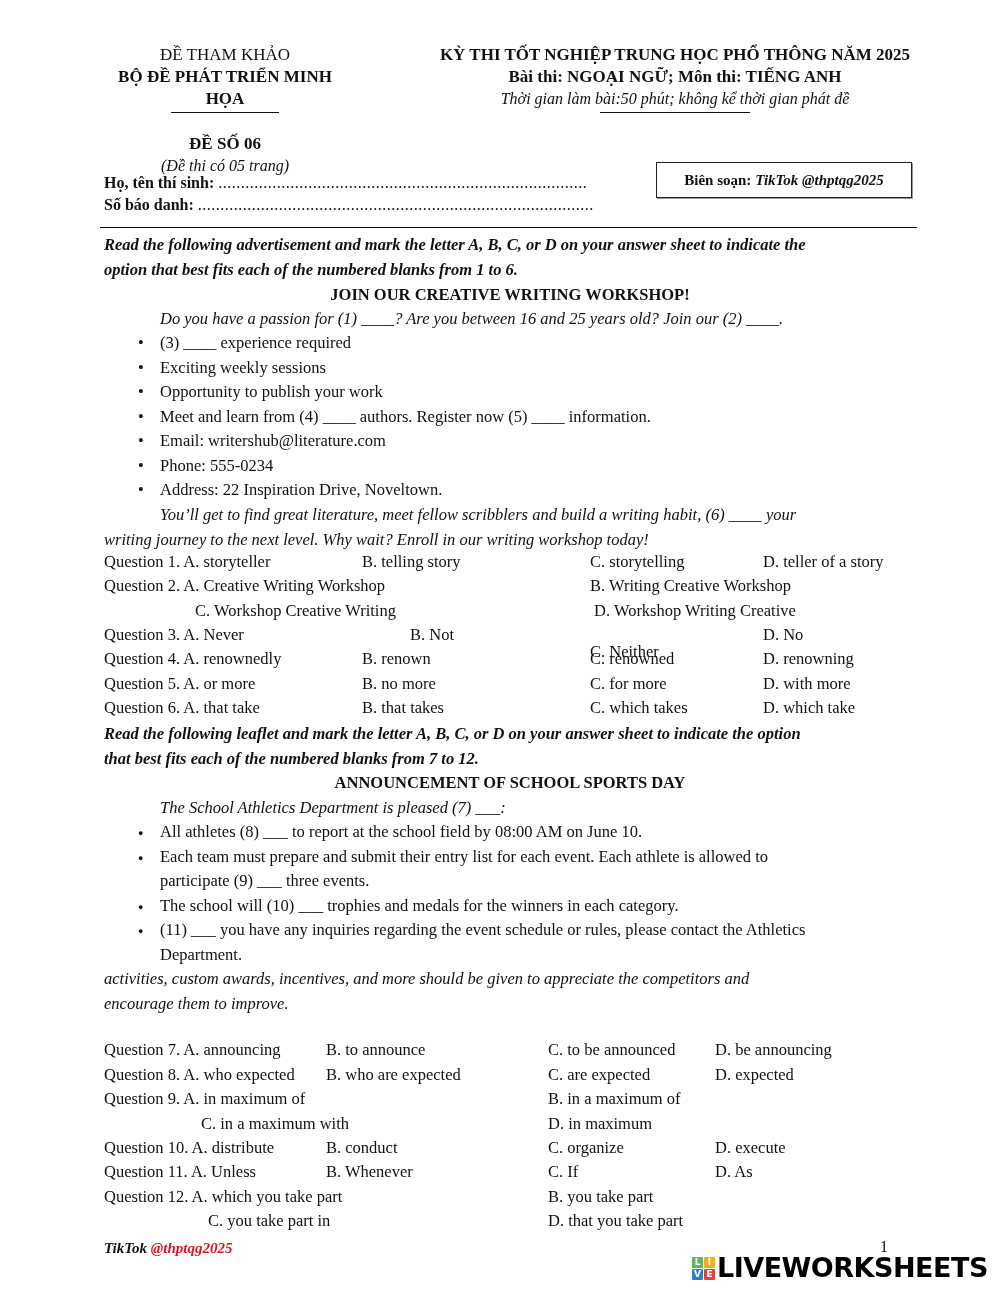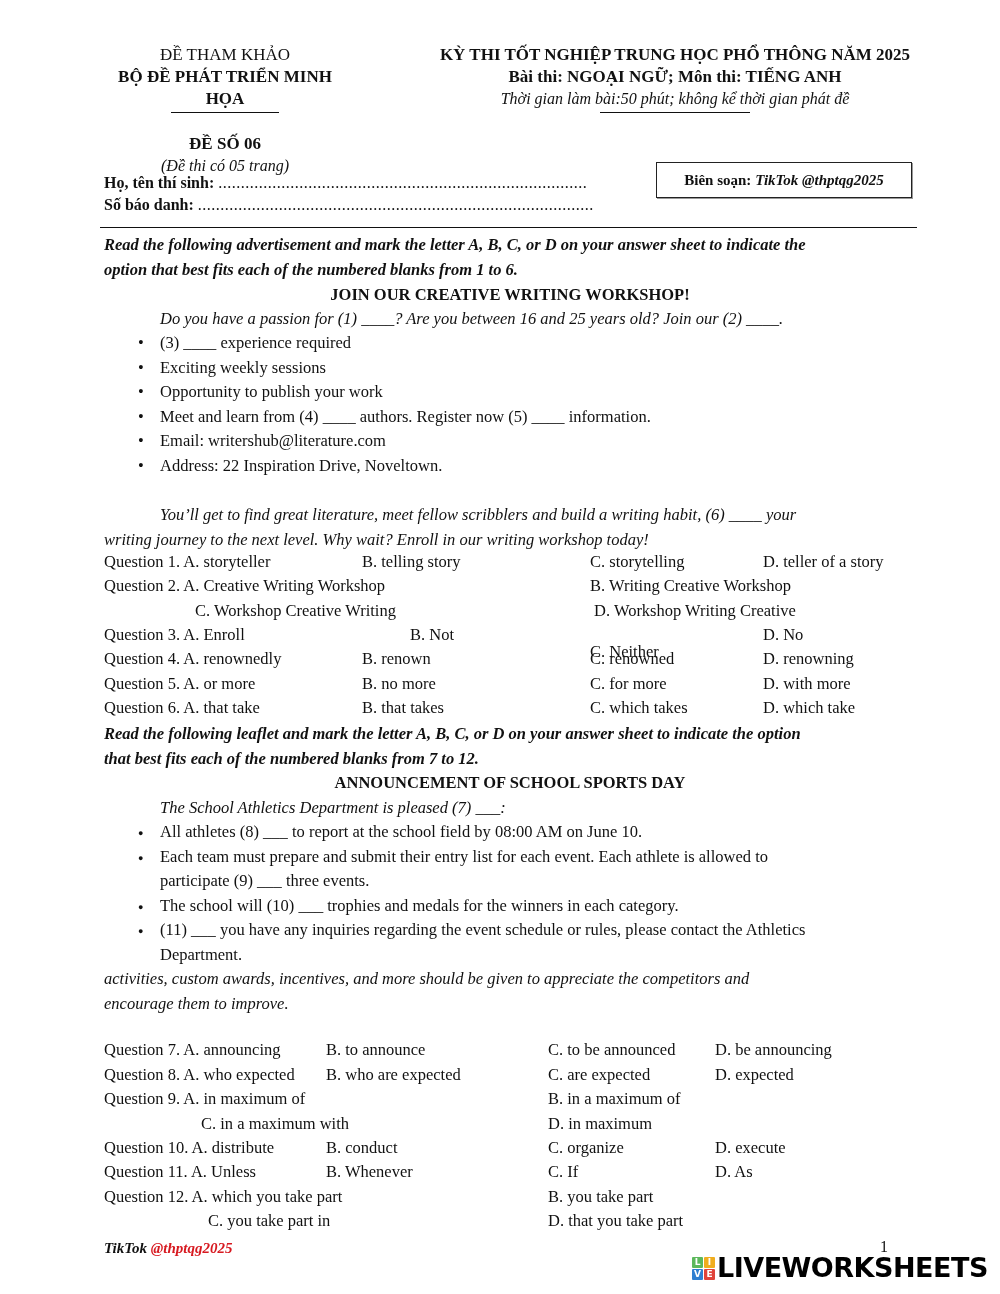--- a/index.html
+++ b/index.html
@@ -96,20 +96,21 @@
 </div>
 <div class="title" style="top:285px;">JOIN OUR CREATIVE WRITING WORKSHOP!</div>
 <div class="para" style="left:160px; top:307px;">Do you have a passion for (1) ____? Are you between 16 and 25 years old? Join our (2) ____.</div>
 
 <ul class="bullets" style="top:331px;">
   <li>(3) ____ experience required</li>
   <li>Exciting weekly sessions</li>
   <li>Opportunity to publish your work</li>
   <li>Meet and learn from (4) ____ authors. Register now (5) ____ information.</li>
   <li>Email: writershub@literature.com</li>
+  <li>Phone: 555-0234</li>
   <li>Address: 22 Inspiration Drive, Noveltown.</li>
 </ul>
 
 <div class="para" style="left:104px; top:503px; width:810px;">
   <div style="padding-left:56px;">You’ll get to find great literature, meet fellow scribblers and build a writing habit, (6) ____ your</div>
   <div>writing journey to the next level. Why wait? Enroll in our writing workshop today!</div>
 </div>
 
 <div class="opt" style="left:104px; top:552px;">
   <span class="k">Question 1.</span>
@@ -125,21 +126,21 @@
   <span class="k">A.</span>
   <span>Creative Writing Workshop</span>
 </div>
 <div class="opt" style="left:590px; top:576px;"><span class="k">B.</span> <span>Writing Creative Workshop</span></div>
 <div class="opt" style="left:195px; top:601px;"><span class="k">C.</span> <span>Workshop Creative Writing</span></div>
 <div class="opt" style="left:594px; top:601px;"><span class="k">D.</span> <span>Workshop Writing Creative</span></div>
 
 <div class="opt" style="left:104px; top:625px;">
   <span class="k">Question 3.</span>
   <span class="k">A.</span>
-  <span>Enroll</span>
+  <span>Never</span>
 </div>
 <div class="opt" style="left:362px; top:625px;margin-left:48px;"><span class="k">B.</span> <span>Not</span></div>
 <div class="opt" style="left:590px; top:614px;margin-top:28px;"><span class="k">C.</span> <span>Neither</span></div>
 <div class="opt" style="left:763px; top:625px;"><span class="k">D.</span> <span>No</span></div>
 
 <div class="opt" style="left:104px; top:649px;">
   <span class="k">Question 4.</span>
   <span class="k">A.</span>
   <span>renownedly</span>
 </div>

